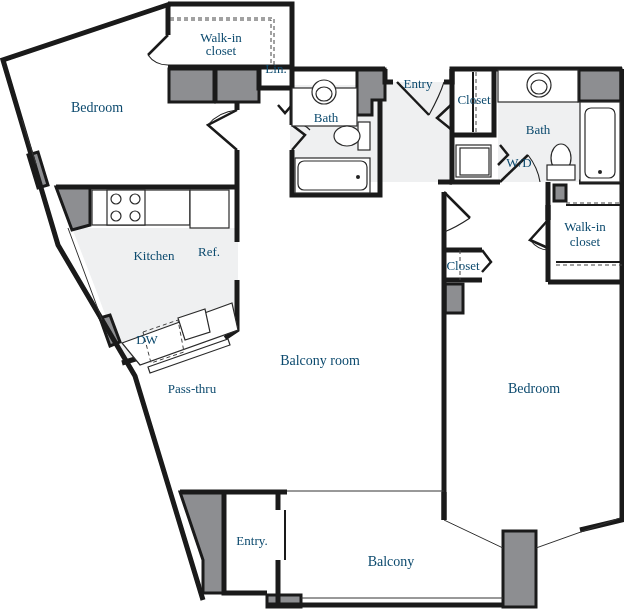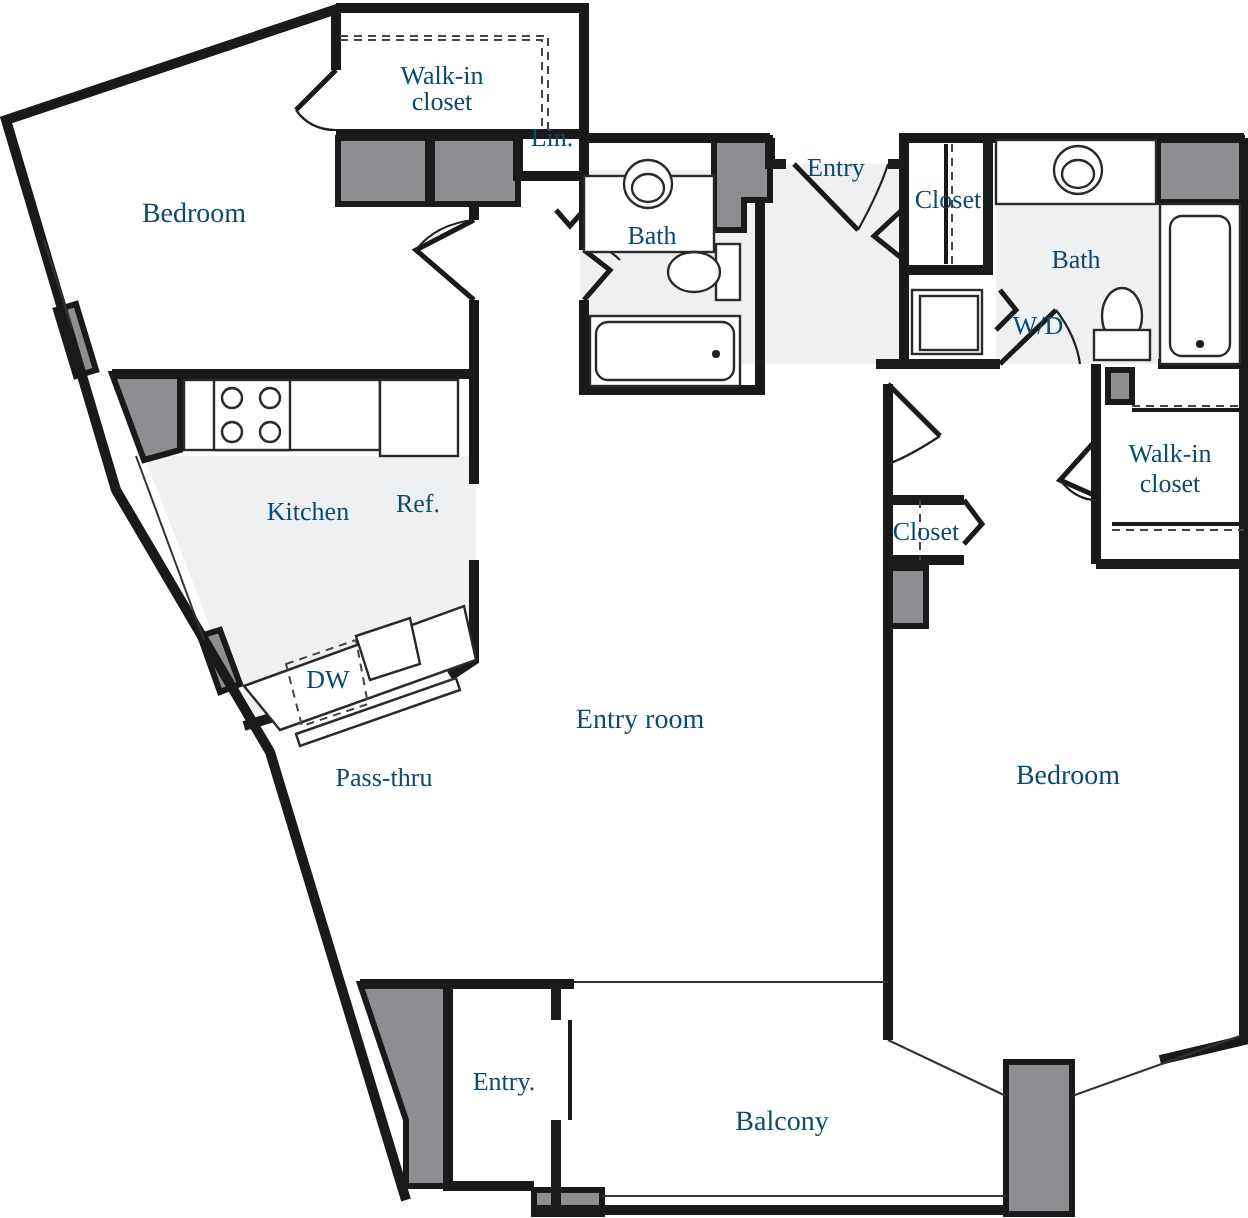--- a/index.html
+++ b/index.html
@@ -177,21 +177,21 @@
 <div class="lbl sm" style="left:221px;top:38px;">Walk-in</div>
 <div class="lbl sm" style="left:221px;top:51px;">closet</div>
 <div class="lbl sm" style="left:276px;top:69px;font-family:Liberation Serif, serif;">Lin.</div>
 <div class="lbl sm" style="left:326px;top:118px;">Bath</div>
 <div class="lbl sm" style="left:418px;top:72px;margin-top:12px;">Entry</div>
 <div class="lbl sm" style="left:474px;top:100px;">Closet</div>
 <div class="lbl sm" style="left:538px;top:130px;">Bath</div>
 <div class="lbl sm" style="left:475px;top:163px;margin-left:44px;">W/D</div>
 <div class="lbl sm" style="left:154px;top:256px;">Kitchen</div>
 <div class="lbl sm" style="left:209px;top:207px;margin-top:45px;">Ref.</div>
-<div class="lbl sm" style="left:164px;top:340px;">DW</div>
+<div class="lbl sm" style="left:147px;top:340px;">DW</div>
 <div class="lbl sm" style="left:192px;top:389px;">Pass-thru</div>
-<div class="lbl" style="left:320px;top:361px;">Entry room</div>
+<div class="lbl" style="left:320px;top:361px;">Balcony room</div>
 <div class="lbl sm" style="left:585px;top:227px;">Walk-in</div>
 <div class="lbl sm" style="left:585px;top:242px;">closet</div>
 <div class="lbl sm" style="left:463px;top:266px;">Closet</div>
 <div class="lbl" style="left:534px;top:389px;">Bedroom</div>
 <div class="lbl sm" style="left:252px;top:541px;">Entry.</div>
 <div class="lbl" style="left:391px;top:562px;">Balcony</div>
 
 </body></html>

